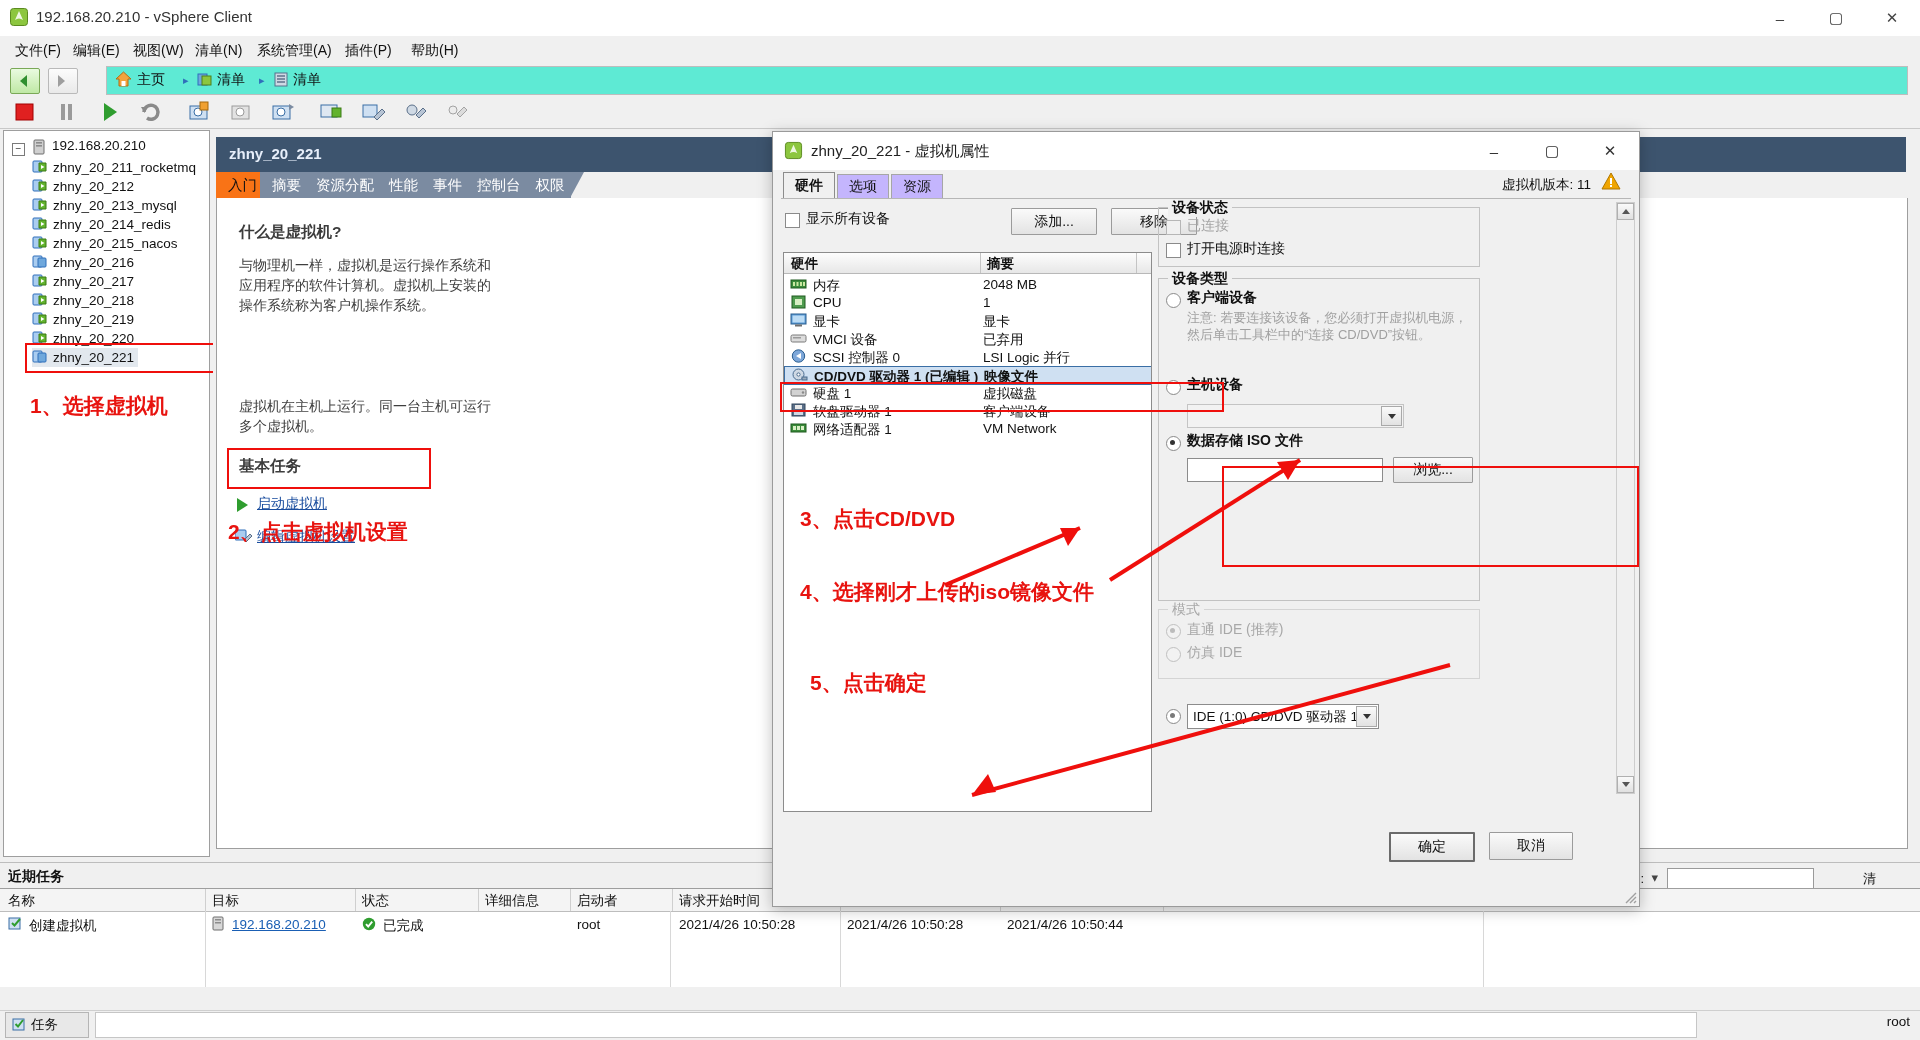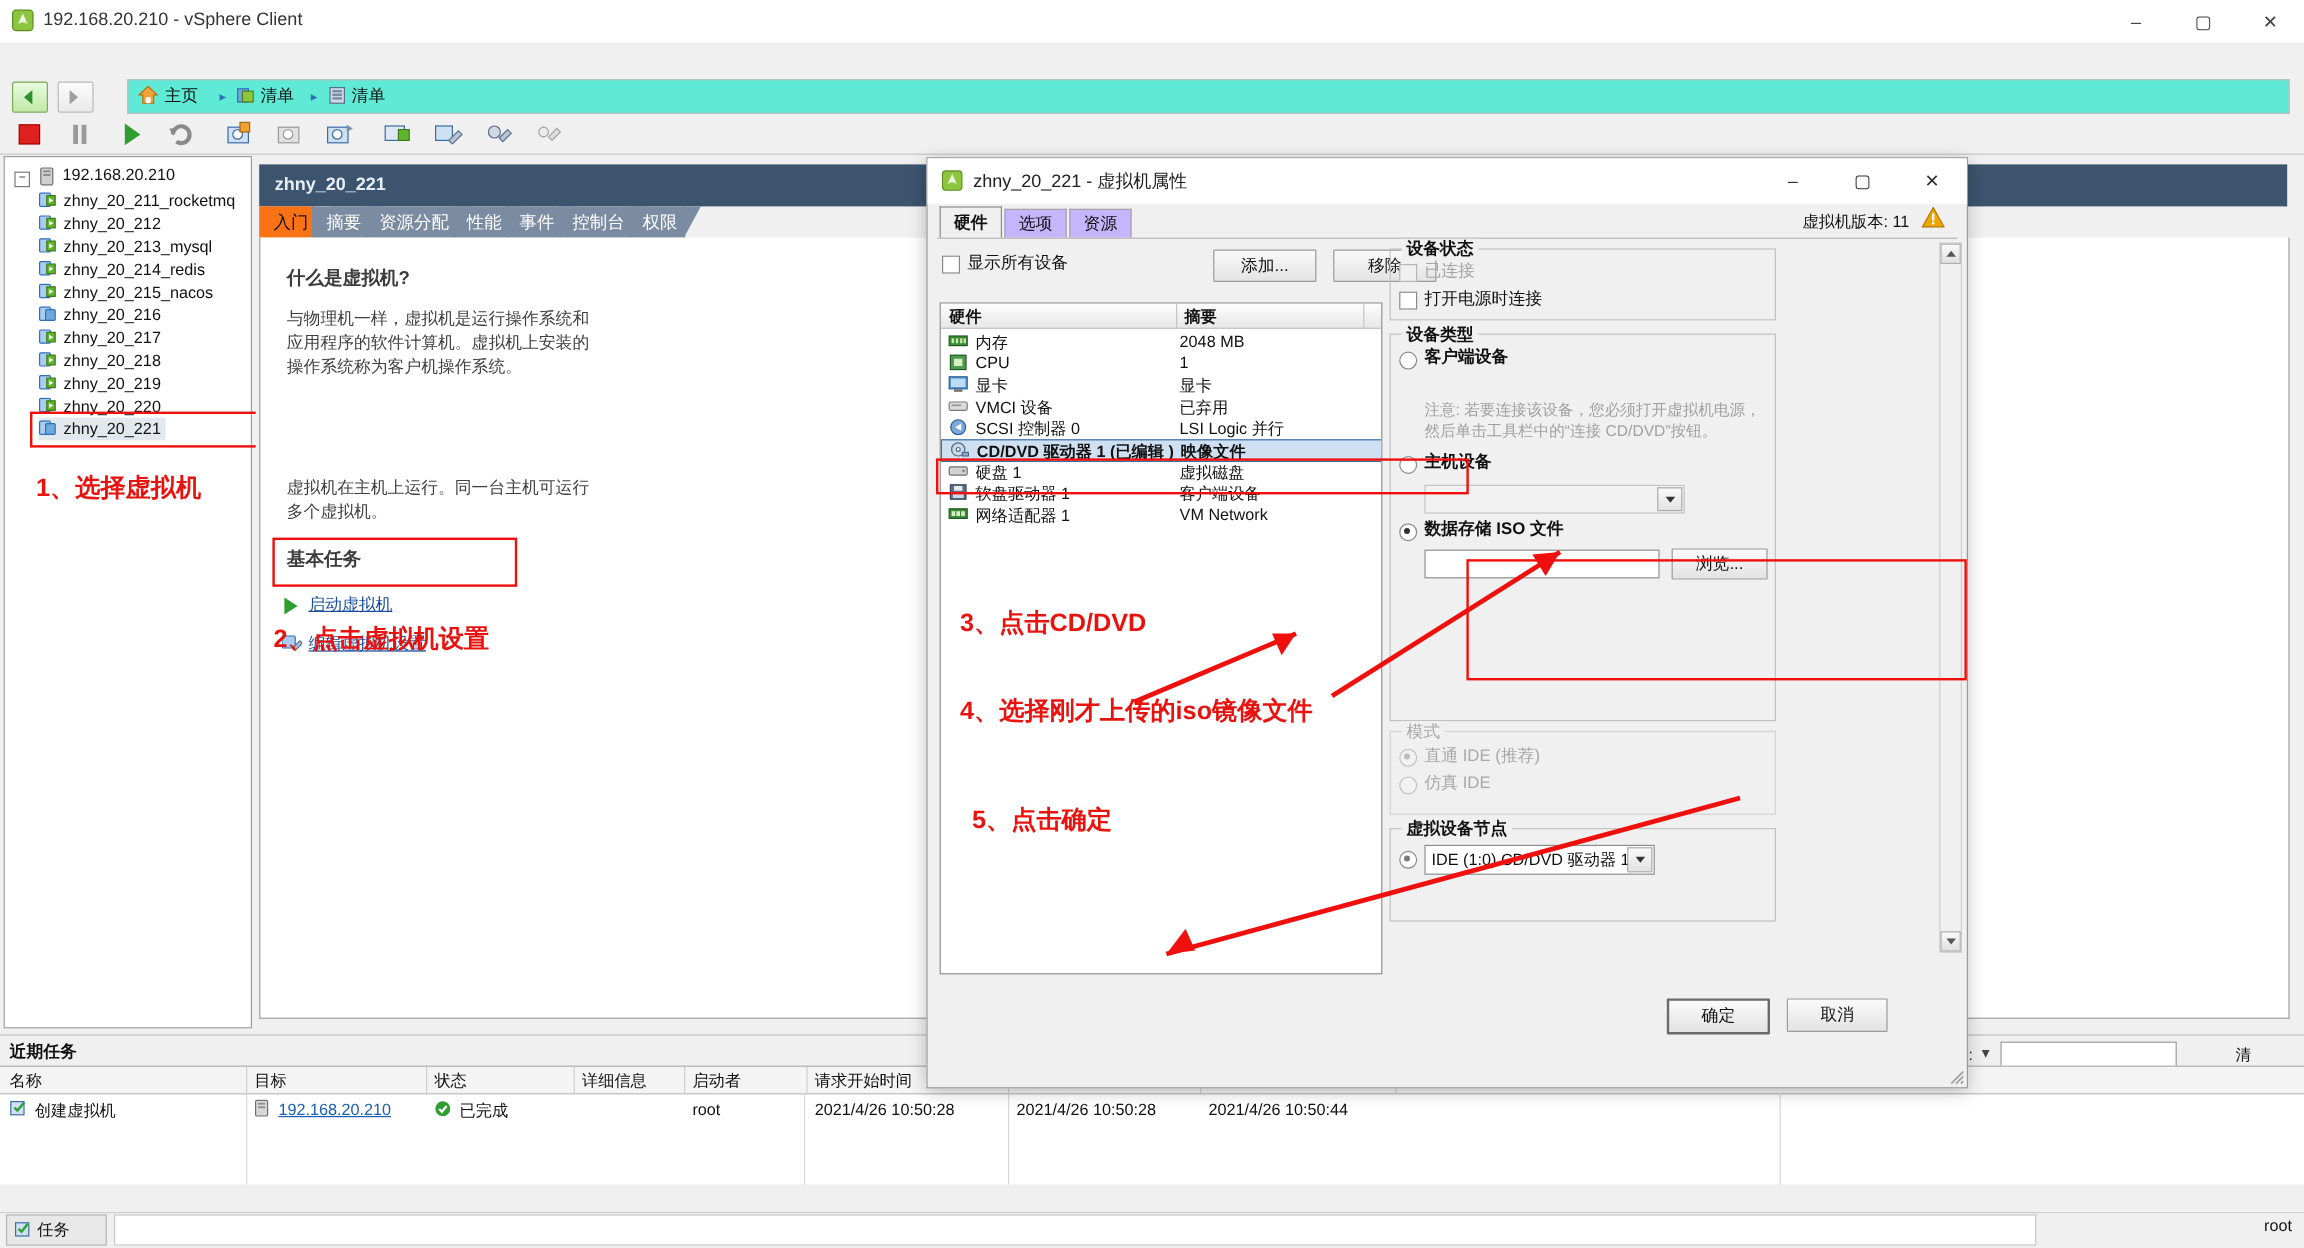--- a/index.html
+++ b/index.html
@@ -116,21 +116,21 @@
   .grp{position:absolute;border:1px solid #c2c2c2;}
   .grp>.lg{position:absolute;left:9px;top:-9px;background:#f0f0f0;padding:0 4px;font-size:14px;font-weight:bold;color:#111;}
   .grp.dis>.lg{color:#a8a8a8;font-weight:normal;}
 
   .radio{position:absolute;width:13px;height:13px;border-radius:50%;border:1px solid #8a8a8a;background:#fff;}
   .radio.dis{border-color:#c0c0c0;background:#f2f2f2;}
   .radio .dot{position:absolute;left:3px;top:3px;width:5px;height:5px;border-radius:50%;background:#333;}
   .radio.dis .dot{background:#bcbcbc;}
   .rlbl{position:absolute;font-size:14px;color:#111;font-weight:bold;}
   .rlbl.dis{color:#a8a8a8;font-weight:normal;}
-  .note{position:absolute;font-size:13px;color:#a0a0a0;line-height:17px;width:300px;margin-top:24px;}
+  .note{position:absolute;font-size:13px;color:#a0a0a0;line-height:17px;width:300px;}
   .txtinput{position:absolute;background:#fff;border:1px solid #8c8c8c;}
   .combo{position:absolute;background:#fff;border:1px solid #8c8c8c;display:flex;align-items:center;}
   .combo.dis{background:#f2f2f2;border-color:#c4c4c4;}
   .combo span{font-size:13.5px;color:#111;margin-left:5px;white-space:nowrap;}
   .combo .arw{position:absolute;right:1px;top:1px;bottom:1px;width:19px;background:linear-gradient(#fafafa,#e2e2e2);border:1px solid #a9a9a9;display:flex;align-items:center;justify-content:center;}
   .combo .arw i{width:0;height:0;border-left:4px solid transparent;border-right:4px solid transparent;border-top:5px solid #333;display:block;}
 
   .dlg-scroll{position:absolute;right:4px;top:70px;width:17px;height:590px;background:#f0f0f0;border:1px solid #cdcdcd;}
   .scr-btn{position:absolute;left:0;width:15px;height:15px;background:linear-gradient(#fafafa,#e0e0e0);border:1px solid #b0b0b0;display:flex;align-items:center;justify-content:center;}
 
@@ -154,20 +154,29 @@
       </svg>
     </span>
     <span class="tl-text">192.168.20.210 - vSphere Client</span>
     <div class="wbtns">
       <div class="wbtn">–</div>
       <div class="wbtn">▢</div>
       <div class="wbtn close">✕</div>
     </div>
   </div>
 
+  <div class="menubar">
+    <span class="menuitem" style="left:10px">文件(F)</span>
+    <span class="menuitem" style="left:68px">编辑(E)</span>
+    <span class="menuitem" style="left:128px">视图(W)</span>
+    <span class="menuitem" style="left:190px">清单(N)</span>
+    <span class="menuitem" style="left:252px">系统管理(A)</span>
+    <span class="menuitem" style="left:340px">插件(P)</span>
+    <span class="menuitem" style="left:406px">帮助(H)</span>
+  </div>
 
   <div class="navbar">
     <div class="navbtn" style="left:10px;background:linear-gradient(#e9fbe0,#bfe8a5);border-color:#7aa857;">
       <svg width="16" height="14" style="position:absolute;left:6px;top:5px">
           <path d="M10 1 L3 7 L10 13 Z" fill="#2f8f2f"></path>
         </svg>
     </div>
     <div class="navbtn" style="left:48px;">
       <svg width="16" height="14" style="position:absolute;left:6px;top:5px">
           <path d="M3 1 L10 7 L3 13 Z" fill="#9e9e9e"></path>
@@ -705,23 +714,20 @@
     <div class="grp dis" style="left:385px;top:477px;width:320px;height:68px;border-color:#d4d4d4">
       <span class="lg">模式</span>
     </div>
     <span class="radio dis" style="left:393px;top:492px">
         <i class="dot" style="position:absolute;left:3px;top:3px;width:5px;height:5px;border-radius:50%;background:#bcbcbc;display:block"></i>
       </span>
     <span class="rlbl dis" style="left:414px;top:489px">直通 IDE (推荐)</span>
     <span class="radio dis" style="left:393px;top:515px"></span>
     <span class="rlbl dis" style="left:414px;top:512px">仿真 IDE</span>
 
-    <div class="grp" style="left:385px;top:558px;width:320px;height:76px">
-      <span class="lg">虚拟设备节点</span>
-    </div>
     <span class="radio" style="left:393px;top:577px">
         <i class="dot" style="position:absolute;left:3px;top:3px;width:5px;height:5px;border-radius:50%;background:#7a7a7a;display:block"></i>
       </span>
     <div class="combo" style="left:414px;top:572px;width:190px;height:23px">
       <span>IDE (1:0) CD/DVD 驱动器 1</span>
       <span class="arw">
           <i></i>
         </span>
     </div>
 

